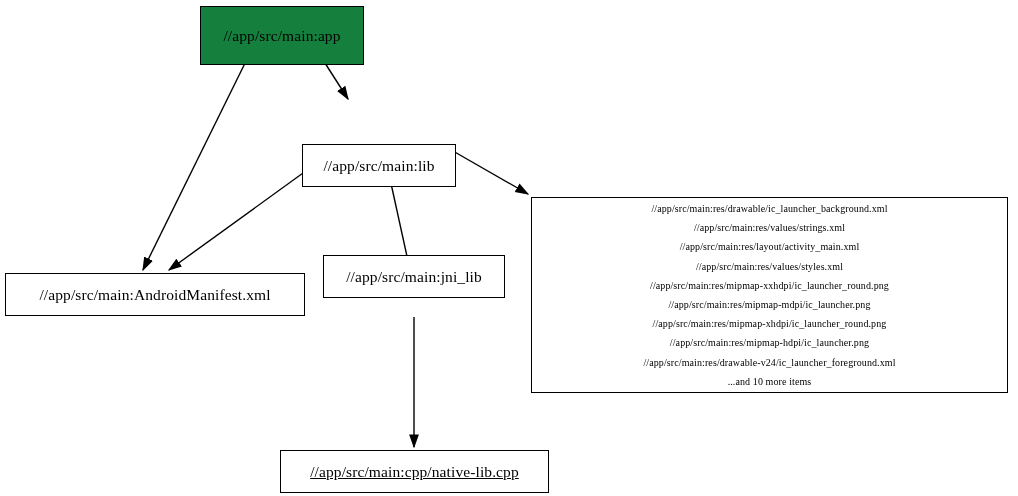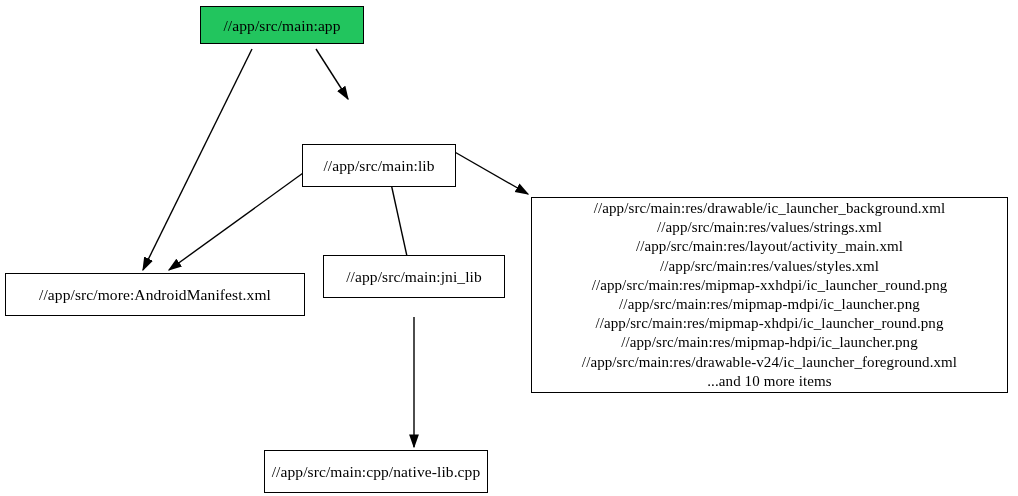--- a/index.html
+++ b/index.html
@@ -36,21 +36,21 @@
     align-items: center;
     justify-content: center;
     text-align: center;
     font-size: 15.5px;
     line-height: 19px;
     white-space: pre;
     letter-spacing: 0.1px;
     z-index: 2;
   }
   .graph-node.multiline {
-    font-size: 15px;
+    font-size: 10px;
     line-height: 19.2px;
     padding: 6px 5px;
   }
   .node-label {
     display: block;
     white-space: pre;
   }
 </style>
 </head>
 <body>
@@ -67,21 +67,21 @@
         <line x1="252" y1="49" x2="143" y2="270" stroke="#000000" stroke-width="1.4" marker-end="url(#arrowhead)"></line>
         <line x1="316" y1="49" x2="348" y2="99" stroke="#000000" stroke-width="1.4" marker-end="url(#arrowhead)"></line>
         <line x1="339" y1="147" x2="169" y2="270" stroke="#000000" stroke-width="1.4" marker-end="url(#arrowhead)"></line>
         <line x1="383" y1="147" x2="410" y2="270" stroke="#000000" stroke-width="1.4" marker-end="url(#arrowhead)"></line>
         <line x1="446" y1="147" x2="528" y2="194" stroke="#000000" stroke-width="1.4" marker-end="url(#arrowhead)"></line>
         <line x1="414" y1="317" x2="414" y2="447" stroke="#000000" stroke-width="1.4" marker-end="url(#arrowhead)"></line>
       </g>
   </svg>
 
   <div id="nodes-group">
-      <div class="graph-node" style="left: 200px; top: 6px; width: 164px; height: 38px; border-color: rgb(0, 0, 0); background: #22c55e;"><span class="node-label">//app/src/main:app</span></div>
+      <div class="graph-node" style="left: 200px; top: 6px; width: 164px; height: 59px; border-color: rgb(0, 0, 0); background: #15803d;"><span class="node-label">//app/src/main:app</span></div>
       <div class="graph-node" style="left: 302px; top: 103px; width: 154px; height: 43px; border-color: rgb(0, 0, 0); background: rgb(255, 255, 255); margin-top: 41px;"><span class="node-label">//app/src/main:lib</span></div>
-      <div class="graph-node" style="left: 5px; top: 273px; width: 300px; height: 43px; border-color: rgb(0, 0, 0); background: rgb(255, 255, 255);"><span class="node-label">//app/src/more:AndroidManifest.xml</span></div>
+      <div class="graph-node" style="left: 5px; top: 273px; width: 300px; height: 43px; border-color: rgb(0, 0, 0); background: rgb(255, 255, 255);"><span class="node-label">//app/src/main:AndroidManifest.xml</span></div>
       <div class="graph-node" style="left: 323px; top: 255px; width: 182px; height: 43px; border-color: rgb(0, 0, 0); background: rgb(255, 255, 255);"><span class="node-label">//app/src/main:jni_lib</span></div>
       <div class="graph-node multiline" style="left: 531px; top: 197px; width: 477px; height: 196px; border-color: rgb(0, 0, 0); background: rgb(255, 255, 255);"><span class="node-label"><div>//app/src/main:res/drawable/ic_launcher_background.xml</div><div>//app/src/main:res/values/strings.xml</div><div>//app/src/main:res/layout/activity_main.xml</div><div>//app/src/main:res/values/styles.xml</div><div>//app/src/main:res/mipmap-xxhdpi/ic_launcher_round.png</div><div>//app/src/main:res/mipmap-mdpi/ic_launcher.png</div><div>//app/src/main:res/mipmap-xhdpi/ic_launcher_round.png</div><div>//app/src/main:res/mipmap-hdpi/ic_launcher.png</div><div>//app/src/main:res/drawable-v24/ic_launcher_foreground.xml</div><div>...and 10 more items</div></span></div>
-      <div class="graph-node" style="left: 264px; top: 450px; width: 224px; height: 43px; border-color: rgb(0, 0, 0); background: rgb(255, 255, 255);"><span class="node-label">//app/src/main:cpp/native-lib.cpp</span></div>
+      <div class="graph-node" style="left: 280px; top: 450px; width: 269px; height: 43px; border-color: rgb(0, 0, 0); background: rgb(255, 255, 255); text-decoration: underline;"><span class="node-label">//app/src/main:cpp/native-lib.cpp</span></div>
     </div>
 
 </div>
 
 </body></html>

